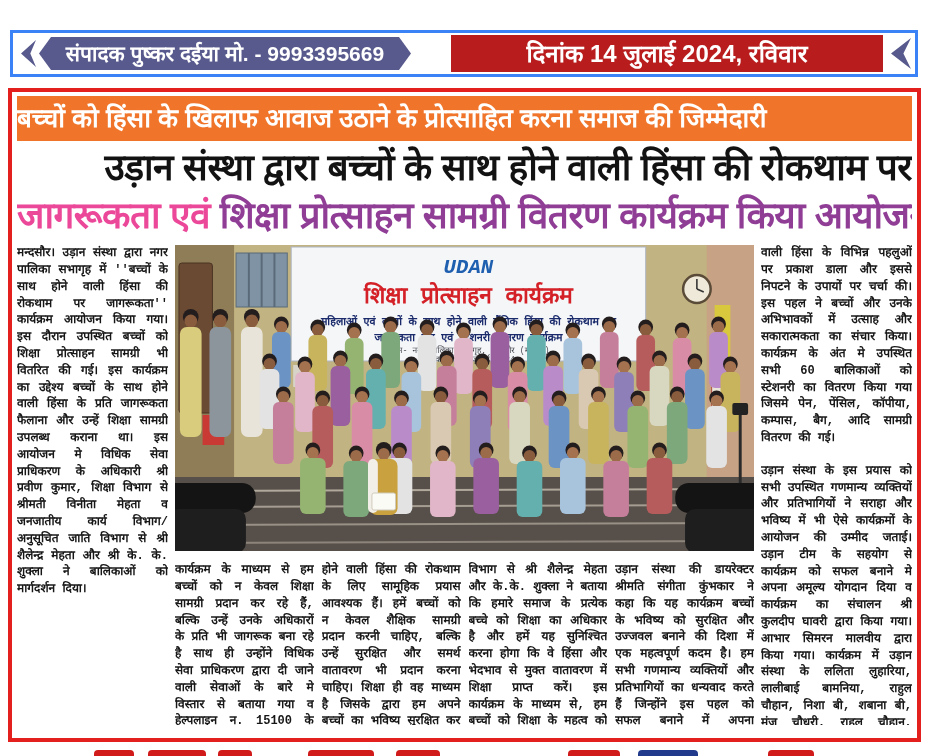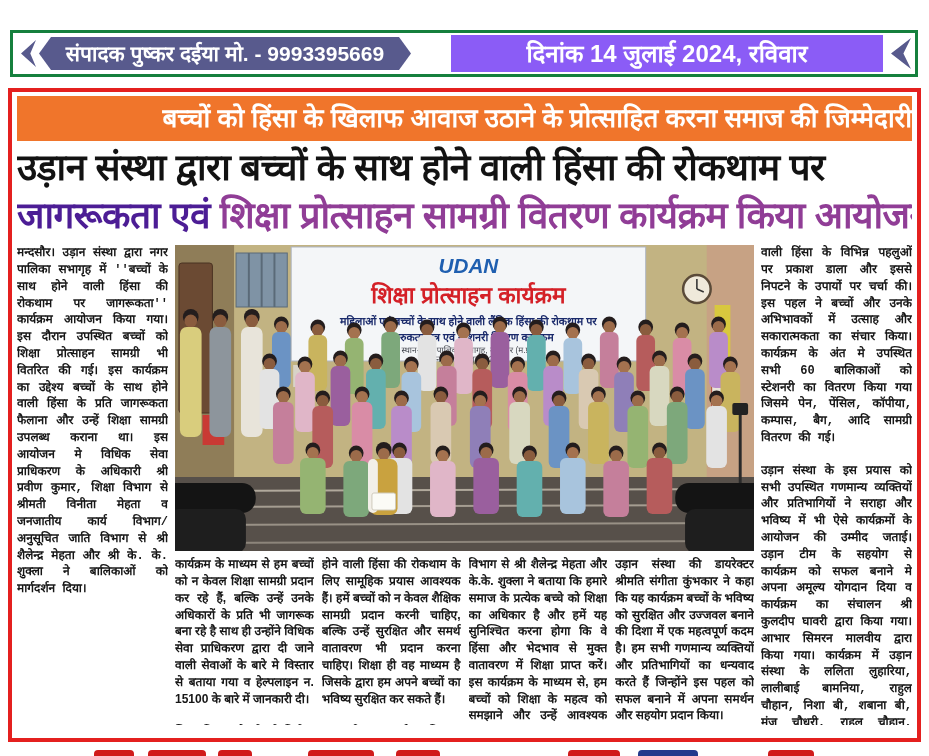--- a/index.html
+++ b/index.html
@@ -6,72 +6,72 @@
   html,body { background:#ffffff; }
   .page {
     position:relative; width:929px; height:756px; margin:0 auto;
     background:#ffffff; overflow:hidden;
     font-family:"Liberation Sans","DejaVu Sans",sans-serif;
   }
 
   
   .masthead {
     position:absolute; left:10px; top:30px; width:908px; height:47px;
-    background:#ffffff; border:3px solid #15803d;
+    background:#ffffff; border:3px solid #3b82f6;
   }
   .chev-left {
     position:absolute; width:15px; height:27px; background:#585a8d;
     clip-path:polygon(100% 0,0 50%,100% 100%,62% 50%);
   }
   .masthead .chev-a { left:8px; top:7px; }
   .masthead .chev-b { right:4px; top:7px; width:20px; height:31px; top:5px; }
   .editor-ribbon {
     position:absolute; left:26px; top:4px; width:372px; height:33px;
     background:#585a8d; color:#ffffff; font-weight:bold;
     font-size:21px; line-height:33px; text-align:center;
     clip-path:polygon(0 50%, 12px 0, calc(100% - 12px) 0, 100% 50%, calc(100% - 12px) 100%, 12px 100%);
     white-space:nowrap;
   }
   .date-box {
     position:absolute; left:438px; top:2px; width:432px; height:37px;
-    background:#8b5cf6; color:#ffffff; font-weight:bold;
+    background:#b91c1c; color:#ffffff; font-weight:bold;
     font-size:24px; line-height:37px; text-align:center; white-space:nowrap;
   }
 
   
   .article-box {
     position:absolute; left:8px; top:88px; width:913px; height:654px;
     border:4px solid #e4201f; background:#ffffff; padding:4px 5px;
   }
   .kicker {
     height:45px; background:#f0752b; color:#ffffff; font-weight:bold;
-    font-size:26px; line-height:45px; text-align:right; white-space:nowrap; overflow:hidden;
+    font-size:26px; line-height:45px; text-align:left; white-space:nowrap; overflow:hidden;
   }
   .headline1 {
-    margin-top:3px; text-align:left; color:#121212; font-weight:bold;
+    margin-top:3px; text-align:right; color:#121212; font-weight:bold;
     font-size:37px; line-height:1.3; white-space:nowrap; overflow:hidden;
     letter-spacing:-0.5px;
   }
   .headline2 {
     text-align:center; font-weight:bold; font-size:37px; line-height:1.3;
     white-space:nowrap; overflow:hidden; letter-spacing:-0.5px;
   }
-  .headline2 .hl-black { color:#4c1d95; }
+  .headline2 .hl-black { color:#ec4899; }
   .headline2 .hl-accent { color:#903d96; }
 
   
   .body-area { display:flex; gap:7px; margin-top:5px; height:480px; }
   .col {
     font-size:12px; line-height:1.4; text-align:justify; color:#161616;
     font-weight:600; overflow:hidden;
   }
   .col p { margin:0; }
   .col p + p { margin-top:16px; }
   .side-col { flex:0 0 151px;font-family:Liberation Mono, monospace; }
-  .center-area { flex:1; display:flex; flex-direction:column; gap:5px; min-width:0; }
+  .center-area { flex:1; display:flex; flex-direction:column; gap:11px; min-width:0;font-family:Liberation Mono, monospace; }
   .photo-wrap { height:306px; position:relative; background:#b9a878; overflow:hidden; }
   .photo-wrap svg { display:block; width:100%; height:100%; }
   .bottom-cols { flex:1; display:flex; gap:8px; min-height:0; }
   .bottom-cols .col { flex:1 1 0; }
 
   
   .crop-strip {
     position:absolute; left:8px; top:747px; width:913px; height:9px; overflow:hidden;
   }
   .crop-strip .blob {

